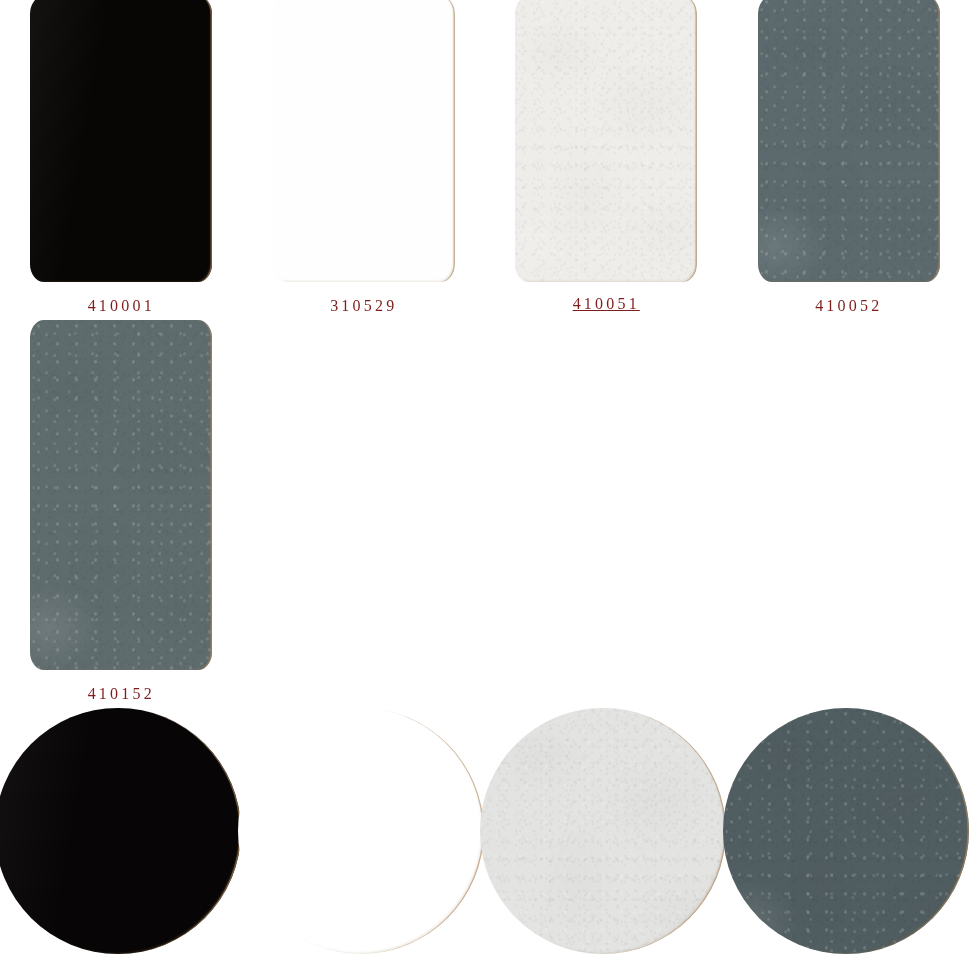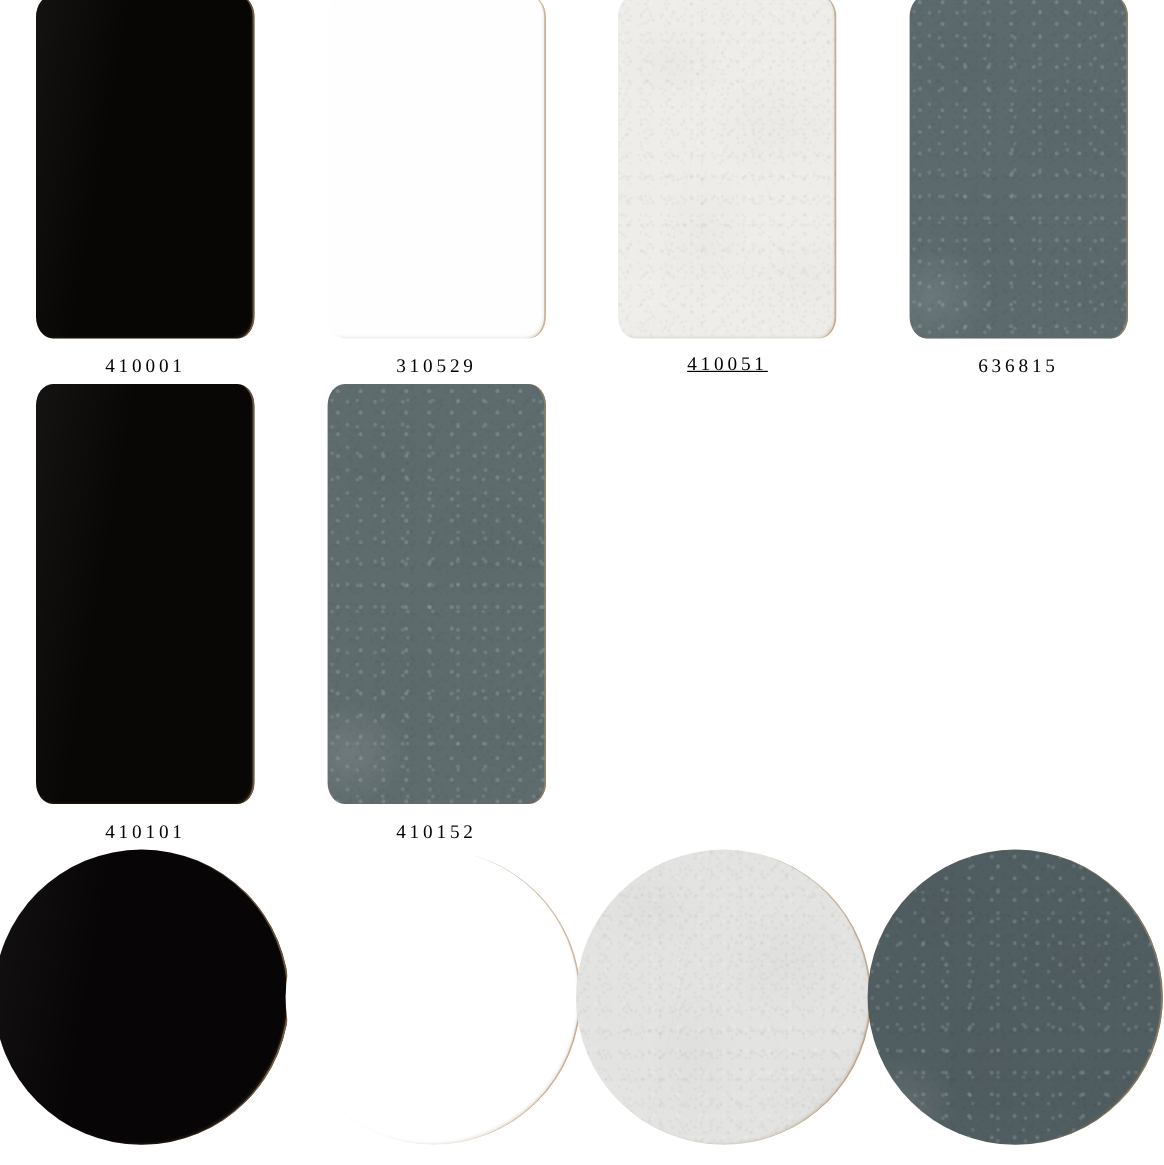--- a/index.html
+++ b/index.html
@@ -140,21 +140,21 @@
     pointer-events: none;
     background-image:
       linear-gradient(100deg, rgba(255,255,255,0.05) 0%, rgba(255,255,255,0) 35%);
   }
 
   
   .swatch-label {
     font-family: "Liberation Serif", "DejaVu Serif", serif;
     font-size: 16px;
     letter-spacing: 3.2px;
-    color: #000000;
+    color: #7f1d1d;
     text-align: left;
     white-space: nowrap;
     line-height: 1;
   }
 </style>
 </head>
 <body>
 
 <div id="swatch-sheet">
 
@@ -190,36 +190,27 @@
       <div class="swatch-label" style="margin-top:14px;text-decoration:underline;">410051</div>
     </div>
 
     <div class="swatch-cell">
       <div class="chip-wrap">
         <div class="chip rect grain" style="height:286px;background:#5c6a6d;">
           <div class="mottle"></div>
           <div class="creases"></div>
         </div>
       </div>
-      <div class="swatch-label" style="margin-top:16px;">636815</div>
+      <div class="swatch-label" style="margin-top:16px;">410052</div>
     </div>
 
   </div>
 
   <div class="swatch-row" id="row-1" style="top:320px;">
 
-    <div class="swatch-cell">
-      <div class="chip-wrap">
-        <div class="chip rect gloss" style="height:350px;background:#090705;">
-          <div class="mottle"></div>
-
-        </div>
-      </div>
-      <div class="swatch-label" style="margin-top:16px;">410101</div>
-    </div>
 
 
 
     <div class="swatch-cell">
       <div class="chip-wrap">
         <div class="chip rect grain" style="height:350px;background:#5f6c6e;">
           <div class="mottle"></div>
           <div class="creases"></div>
         </div>
       </div>

